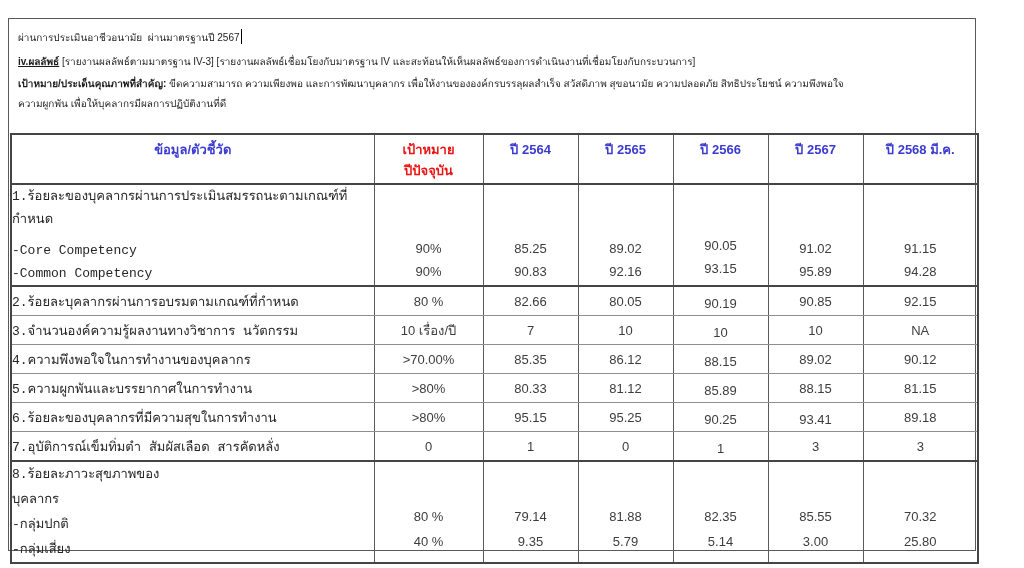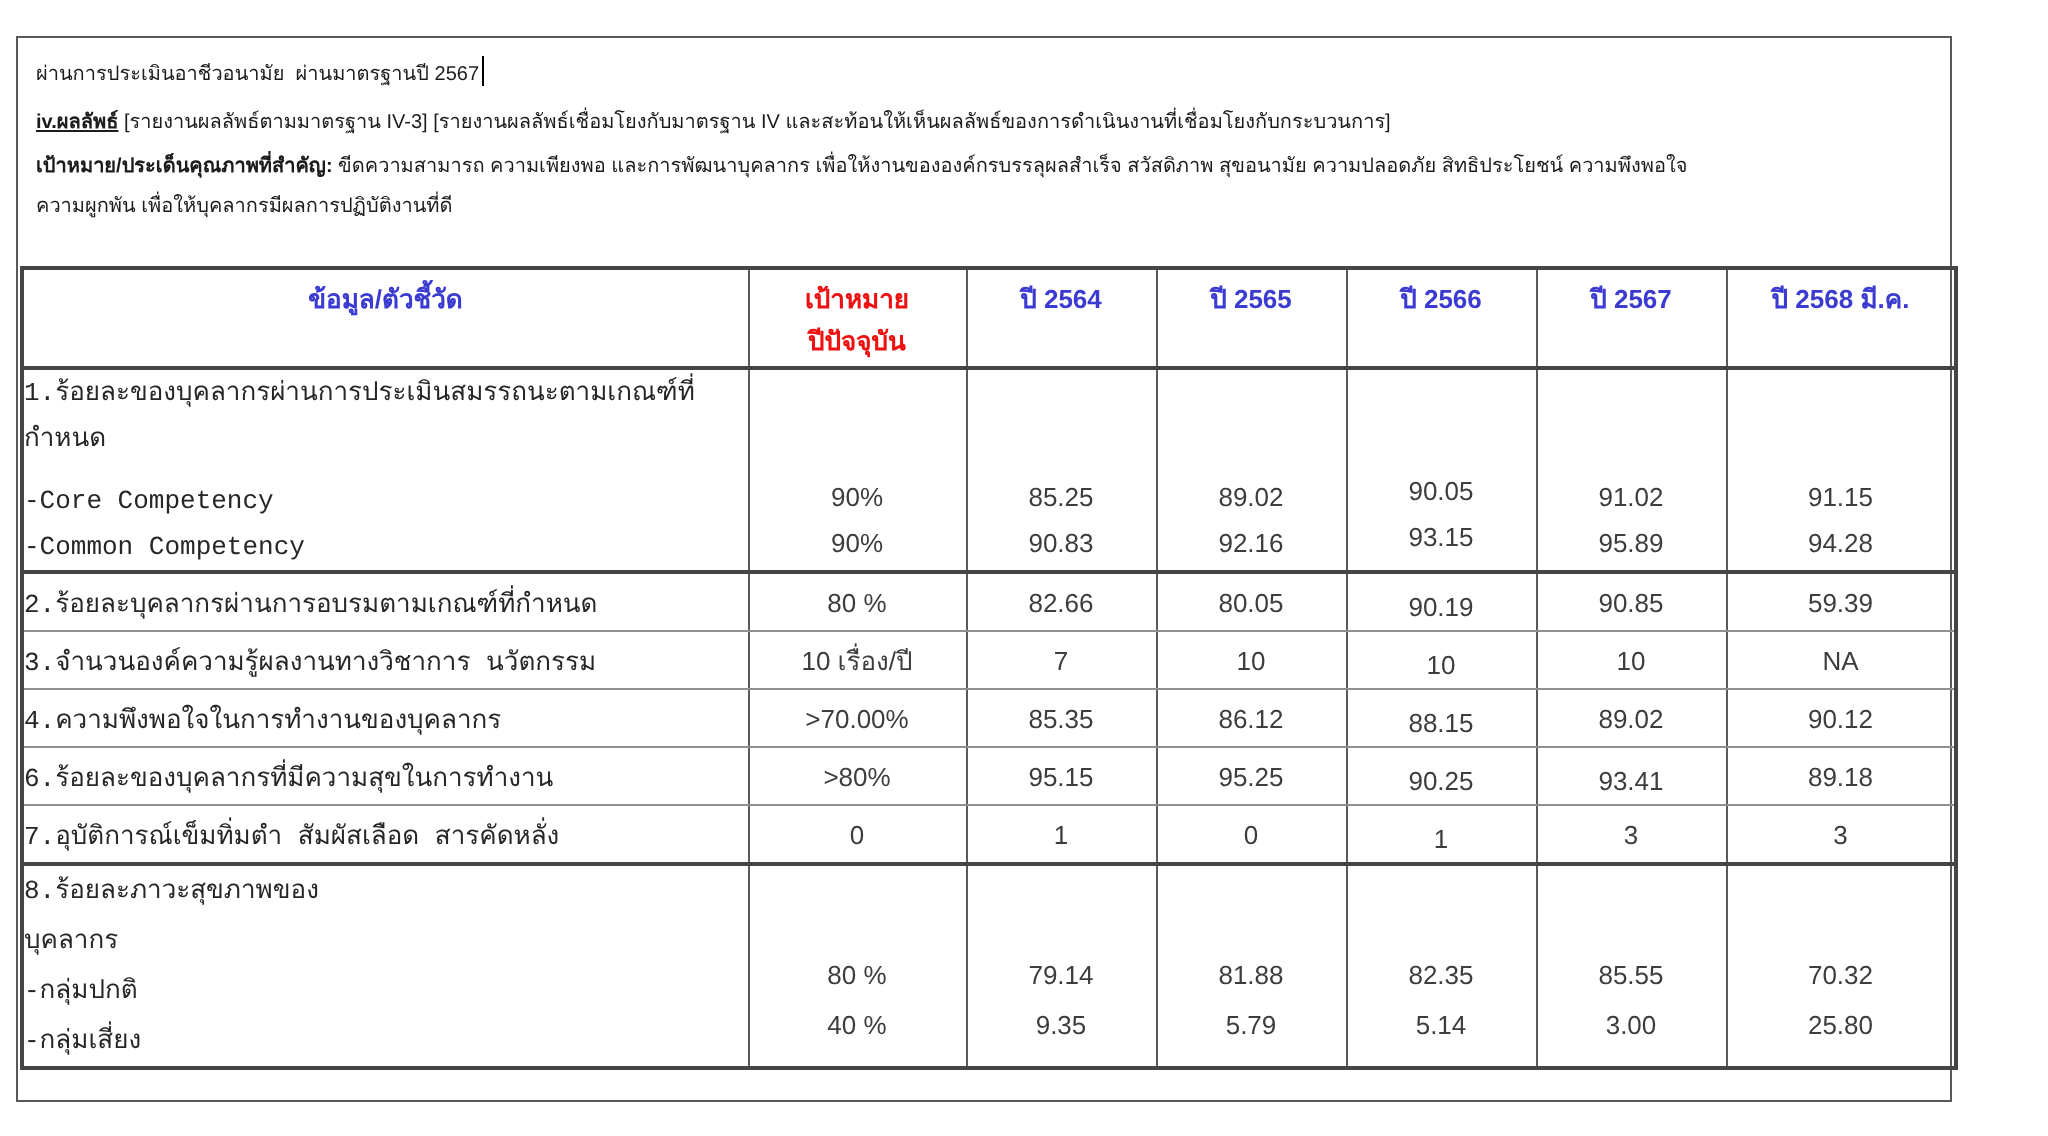--- a/index.html
+++ b/index.html
@@ -125,21 +125,21 @@
           </td>
       </tr>
 
       <tr class="mid">
         <td class="lbl">2.ร้อยละบุคลากรผ่านการอบรมตามเกณฑ์ที่กำหนด</td>
         <td class="val">80 %</td>
         <td class="val">82.66</td>
         <td class="val">80.05</td>
         <td class="val raised"><span class="up">90.19</span></td>
         <td class="val">90.85</td>
-        <td class="val">59.39</td>
+        <td class="val">92.15</td>
       </tr>
 
       <tr class="mid">
         <td class="lbl">3.จำนวนองค์ความรู้ผลงานทางวิชาการ นวัตกรรม</td>
         <td class="val">10 เรื่อง/ปี</td>
         <td class="val">7</td>
         <td class="val">10</td>
         <td class="val raised"><span class="up">10</span></td>
         <td class="val">10</td>
         <td class="val">NA</td>
@@ -148,20 +148,29 @@
       <tr class="mid">
         <td class="lbl">4.ความพึงพอใจในการทำงานของบุคลากร</td>
         <td class="val">&gt;70.00%</td>
         <td class="val">85.35</td>
         <td class="val">86.12</td>
         <td class="val raised"><span class="up">88.15</span></td>
         <td class="val">89.02</td>
         <td class="val">90.12</td>
       </tr>
 
+      <tr class="mid">
+        <td class="lbl">5.ความผูกพันและบรรยากาศในการทำงาน</td>
+        <td class="val">&gt;80%</td>
+        <td class="val">80.33</td>
+        <td class="val">81.12</td>
+        <td class="val raised"><span class="up">85.89</span></td>
+        <td class="val">88.15</td>
+        <td class="val">81.15</td>
+      </tr>
 
       <tr class="mid">
         <td class="lbl">6.ร้อยละของบุคลากรที่มีความสุขในการทำงาน</td>
         <td class="val">&gt;80%</td>
         <td class="val">95.15</td>
         <td class="val">95.25</td>
         <td class="val raised"><span class="up">90.25</span></td>
         <td class="val raised"><span class="up">93.41</span></td>
         <td class="val">89.18</td>
       </tr>

